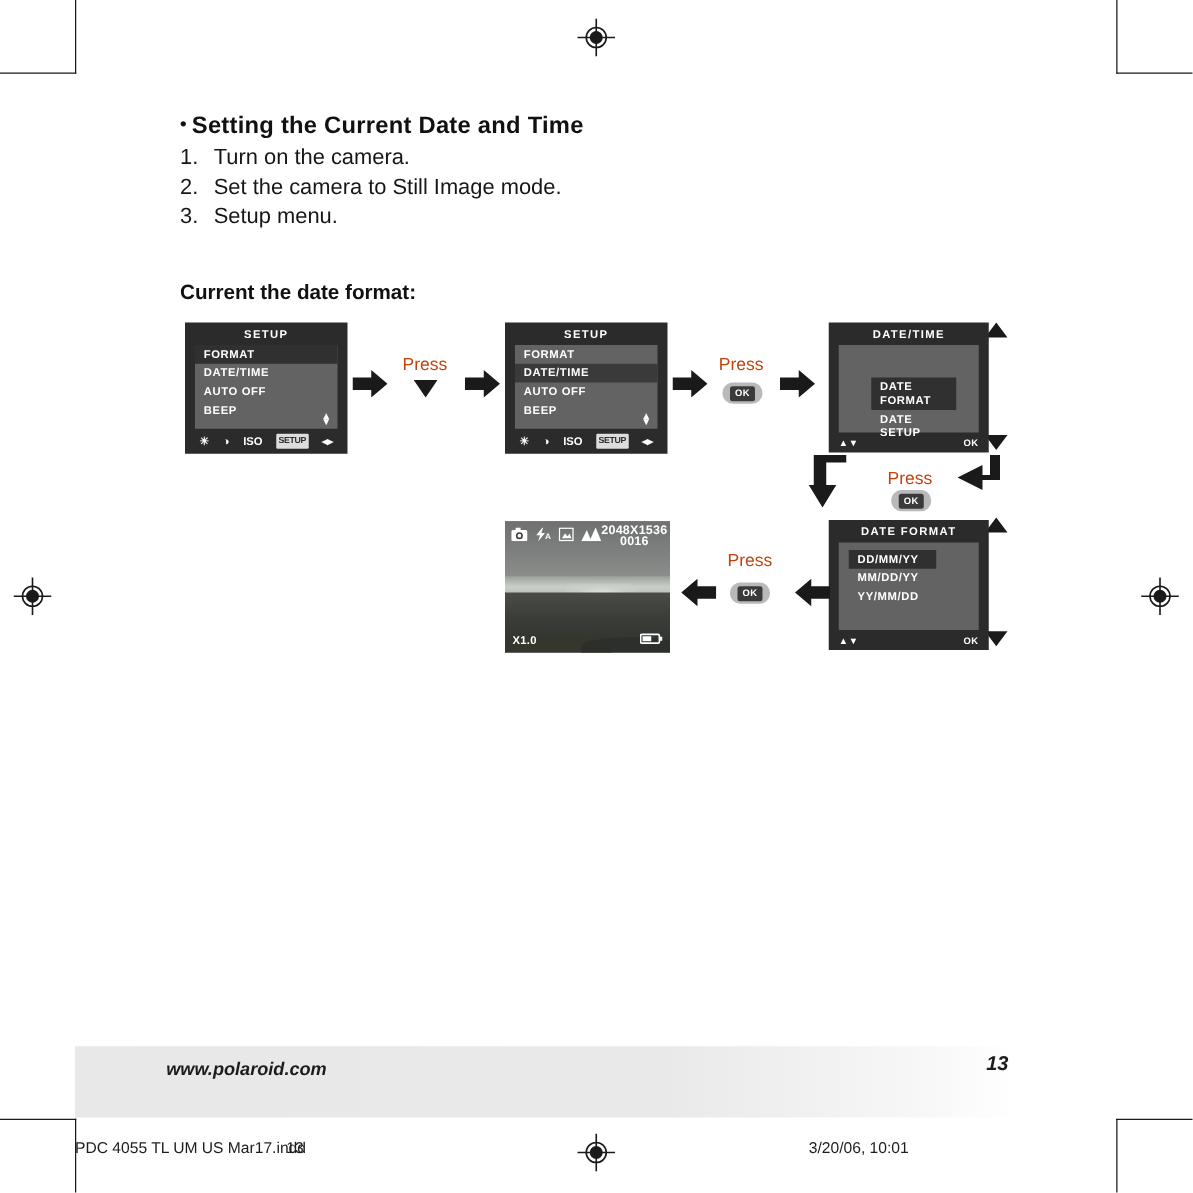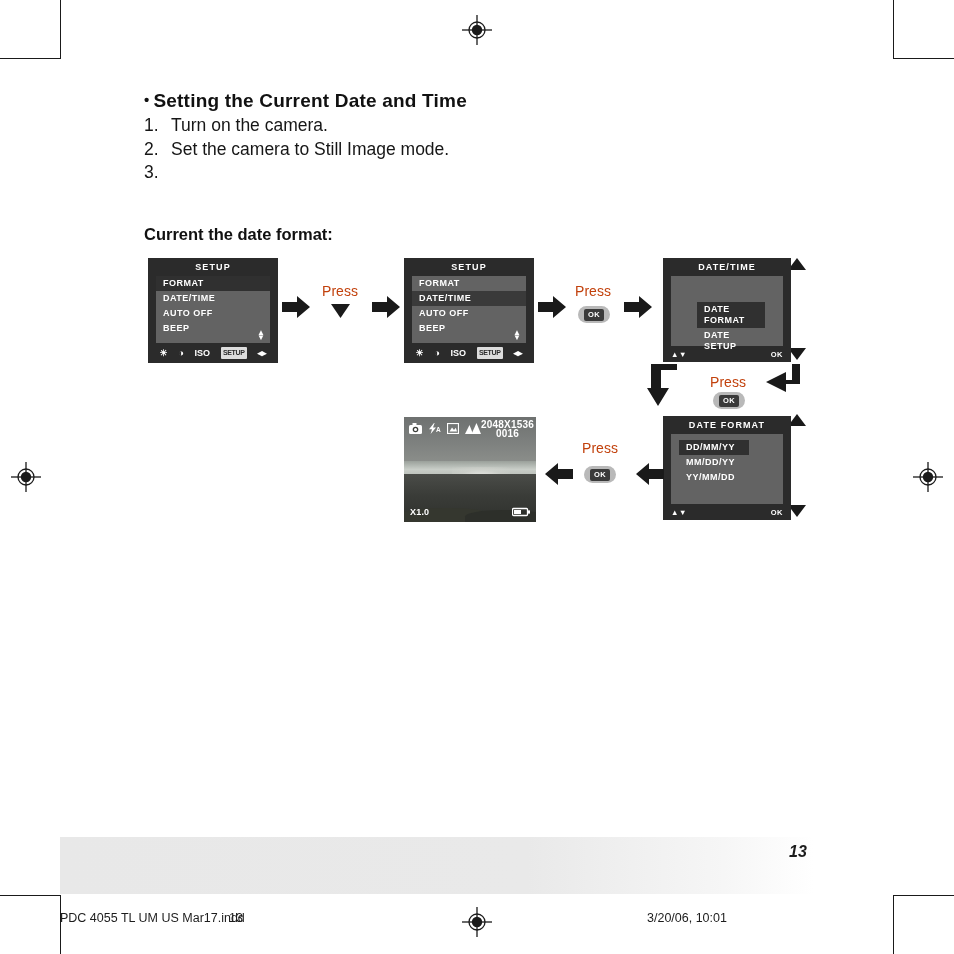--- a/index.html
+++ b/index.html
@@ -236,20 +236,21 @@
       <span class="num">1.</span>
       <span class="txt">Turn on the camera.</span>
     </div>
     <div class="step">
       <span class="num">2.</span>
       <span class="txt">Set the camera to Still Image mode.</span>
     </div>
     <div class="step justify">
       <span class="num">3.</span>
       <span class="txt">
+        <span class="lastline">Setup menu.</span>
       </span>
     </div>
   </div>
 
   <div class="subheading">Current the date format:</div>
 
   <div class="lcd" style="left:148px;top:258px;width:130px;height:105px;">
     <div class="lcd-title">SETUP</div>
     <div class="lcd-body">
       <div class="menu-item sel">FORMAT</div>
@@ -436,20 +437,21 @@
             <rect x="0.5" y="1.5" width="15" height="7" rx="1" fill="none" stroke="#fff" stroke-width="1.3"></rect>
             <rect x="2" y="3" width="7" height="4" fill="#fff"></rect>
             <rect x="16" y="3.4" width="2" height="3.2" fill="#fff"></rect>
           </svg>
       </span>
     </div>
   </div>
 
   <div class="footerband"></div>
   <div class="footer-text">
+    <div>www.polaroid.com</div>
   </div>
   <div class="pageno">13</div>
 
   <div class="printline pl-left">
     <span>PDC 4055 TL UM US Mar17.indd</span>
     <span class="over">13</span>
   </div>
   <div class="printline pl-right">3/20/06, 10:01</div>
 
 </div>

